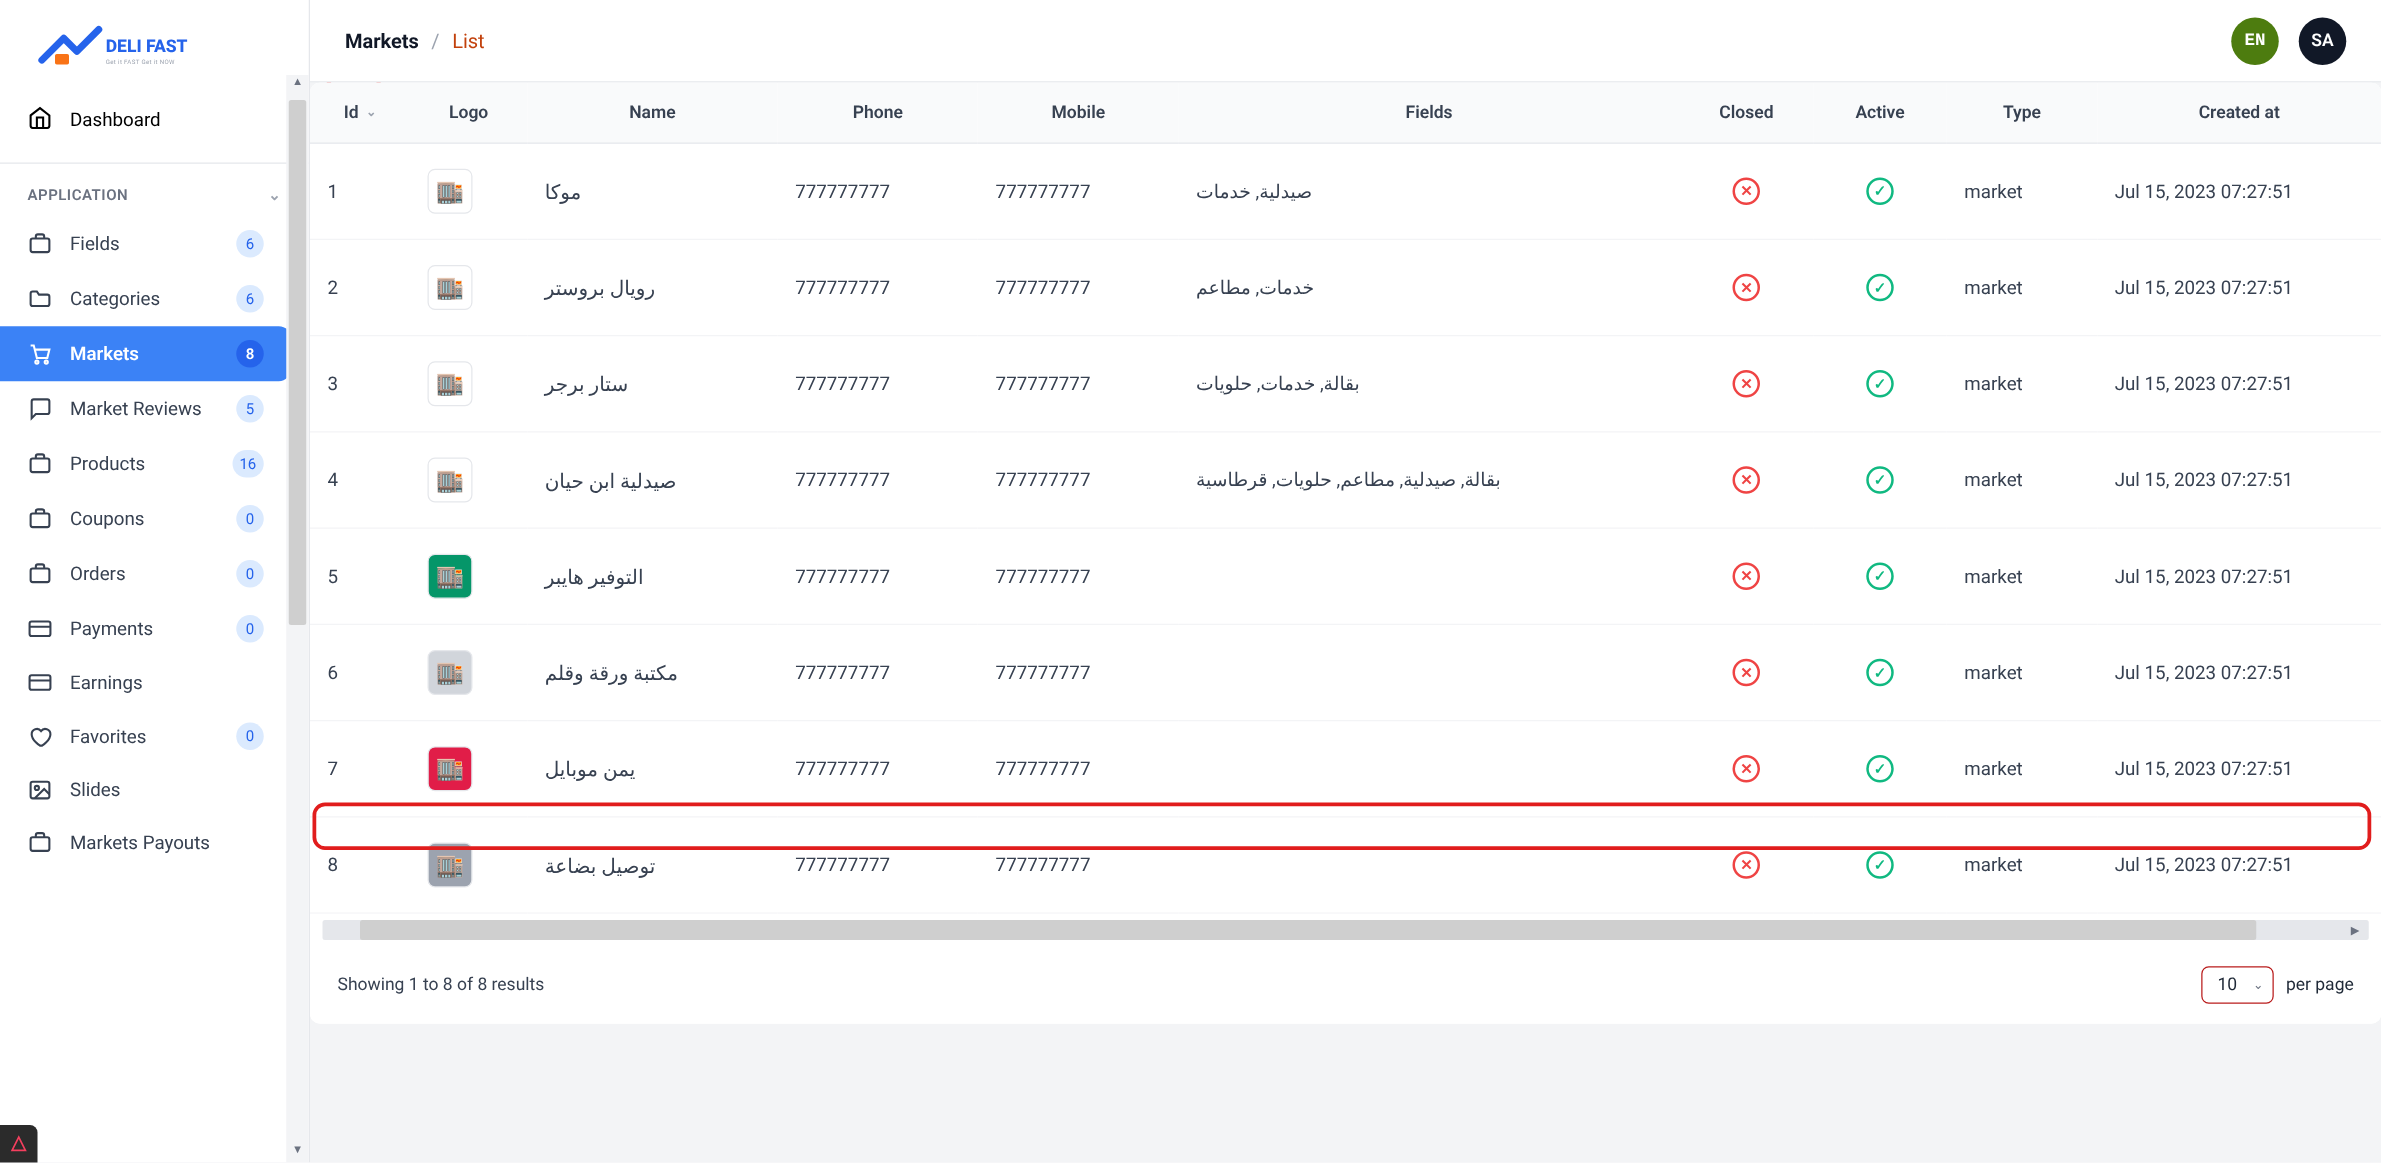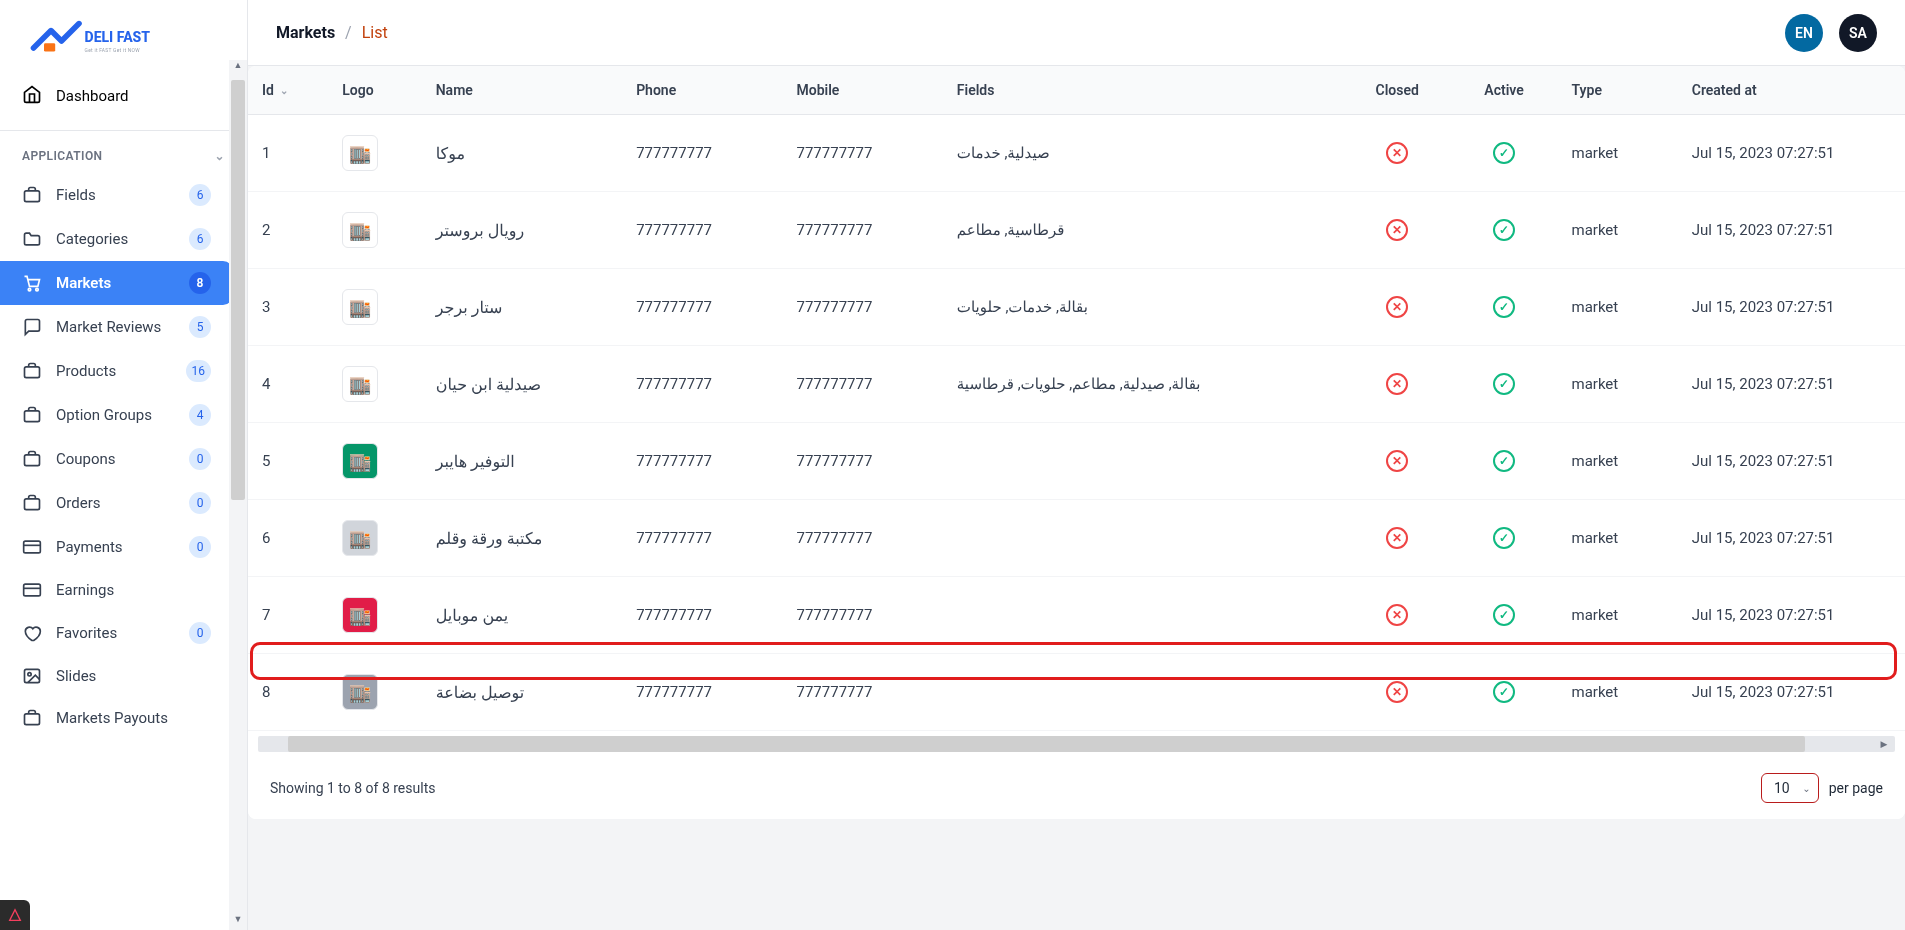--- a/index.html
+++ b/index.html
@@ -33,26 +33,26 @@
 
 
 .main { flex:1; display:flex; flex-direction:column; min-width:0; position:relative; }
 .topbar { height:66px; background:#fff; display:flex; align-items:center; padding:0 28px; gap:16px; border-bottom:1px solid #e5e7eb; position:relative; }
 .breadcrumb { display:flex; align-items:center; gap:10px; font-size:16px; }
 .crumb-main { font-weight:700; color:#111827; }
 .crumb-sep { color:#9ca3af; }
 .crumb-sub { color:#c2410c; }
 .topbar-spacer { flex:1; }
 .chip { width:38px; height:38px; border-radius:50%; display:inline-flex; align-items:center; justify-content:center; color:#fff; font-weight:600; font-size:14px; }
-.chip.lang { background:#0369a1; } .chip.user { background:#111827; }
+.chip.lang { background:#4d7c0f;font-family:Liberation Mono, monospace; } .chip.user { background:#111827; }
 
 .content { flex:1; padding:0; overflow:hidden; position:relative; }
 .table-wrap { margin:0; background:#fff; border-radius:8px; overflow:hidden; }
 table { width:100%; border-collapse:collapse; table-layout:fixed; }
-thead th { text-align:left; font-weight:600; font-size:14px; color:#374151; padding:16px 14px; border-bottom:1px solid #e5e7eb; background:#f9fafb; }
+thead th { text-align:center; font-weight:600; font-size:14px; color:#374151; padding:16px 14px; border-bottom:1px solid #e5e7eb; background:#f9fafb; }
 tbody td { padding:20px 14px; border-bottom:1px solid #f3f4f6; font-size:15px; color:#374151; vertical-align:middle; }
 .col-logo-cell { width:36px; height:36px; border-radius:6px; display:inline-flex; align-items:center; justify-content:center; font-size:18px; }
 .name-ar { direction:rtl; text-align:left; font-size:16px; }
 .fields-ar { direction:rtl; text-align:left; font-size:15px; color:#374151; }
 .status-circle { width:22px; height:22px; border-radius:50%; border:2px solid; display:inline-flex; align-items:center; justify-content:center; font-size:12px; font-weight:700; }
 .closed-x { border-color:#ef4444; color:#ef4444; }
 .active-chk { border-color:#10b981; color:#10b981; }
 th.center, td.center { text-align:center; }
 
 .th-sort { display:inline-flex; align-items:center; gap:6px; }
@@ -153,30 +153,20 @@
         </li>
         <li class="nav-item">
           <span class="icon">
             <svg width="20" height="20" viewBox="0 0 24 24" fill="none" stroke="currentColor" stroke-width="2">
               <rect x="3" y="7" width="18" height="13" rx="2"></rect>
               <path d="M8 7V5a2 2 0 012-2h4a2 2 0 012 2v2"></path>
             </svg>
           </span>
           <span class="label">Products</span>
           <span class="badge">16</span>
-        </li>
-        <li class="nav-item">
-          <span class="icon">
-            <svg width="20" height="20" viewBox="0 0 24 24" fill="none" stroke="currentColor" stroke-width="2">
-              <rect x="3" y="7" width="18" height="13" rx="2"></rect>
-              <path d="M8 7V5a2 2 0 012-2h4a2 2 0 012 2v2"></path>
-            </svg>
-          </span>
-          <span class="label">Option Groups</span>
-          <span class="badge">4</span>
         </li>
         <li class="nav-item">
           <span class="icon">
             <svg width="20" height="20" viewBox="0 0 24 24" fill="none" stroke="currentColor" stroke-width="2">
               <rect x="3" y="7" width="18" height="13" rx="2"></rect>
               <path d="M8 7V5a2 2 0 012-2h4a2 2 0 012 2v2"></path>
             </svg>
           </span>
           <span class="label">Coupons</span>
           <span class="badge">0</span>
@@ -312,21 +302,21 @@
                 <td class="center"><span class="status-circle active-chk">✓</span></td>
                 <td>market</td>
                 <td>Jul 15, 2023 07:27:51</td>
               </tr>
               <tr>
                 <td>2</td>
                 <td><span class="col-logo-cell" style="background:#ffffff;border:1px solid #e5e7eb">🏬</span></td>
                 <td class="name-ar">رويال بروستر</td>
                 <td>777777777</td>
                 <td>777777777</td>
-                <td class="fields-ar">قرطاسية, مطاعم</td>
+                <td class="fields-ar">خدمات, مطاعم</td>
                 <td class="center"><span class="status-circle closed-x">✕</span></td>
                 <td class="center"><span class="status-circle active-chk">✓</span></td>
                 <td>market</td>
                 <td>Jul 15, 2023 07:27:51</td>
               </tr>
               <tr>
                 <td>3</td>
                 <td><span class="col-logo-cell" style="background:#ffffff;border:1px solid #e5e7eb">🏬</span></td>
                 <td class="name-ar">ستار برجر</td>
                 <td>777777777</td>

